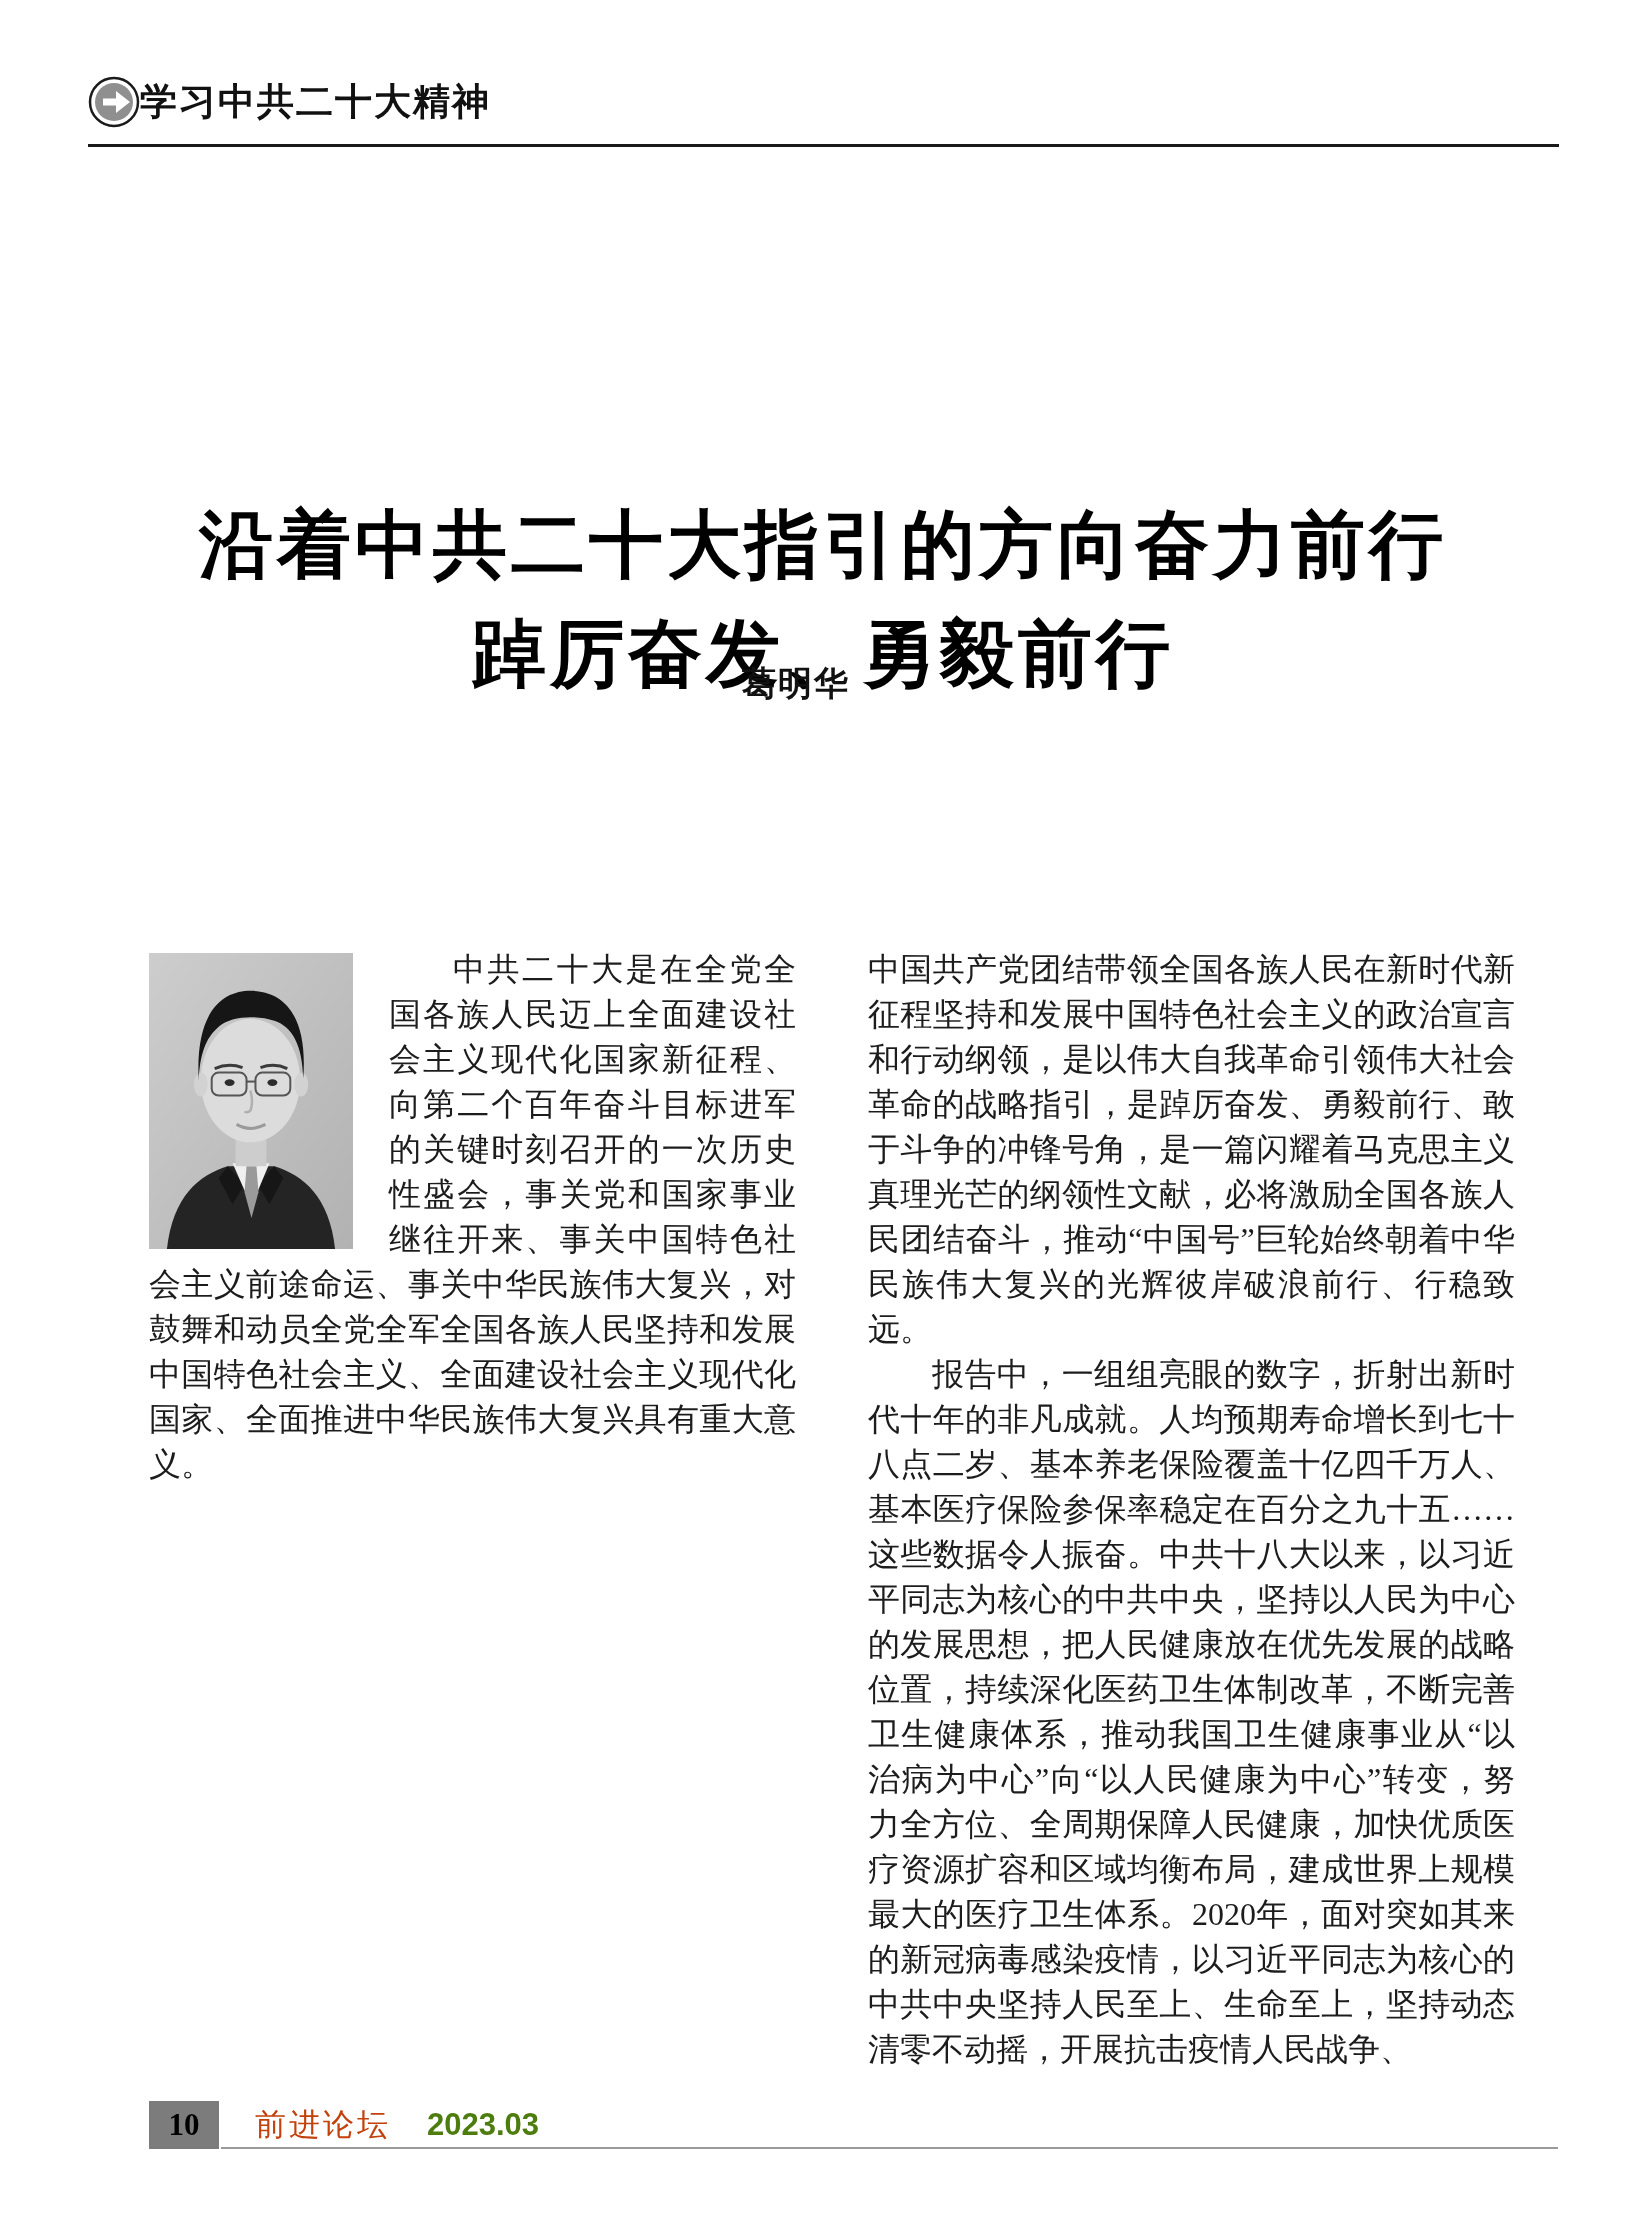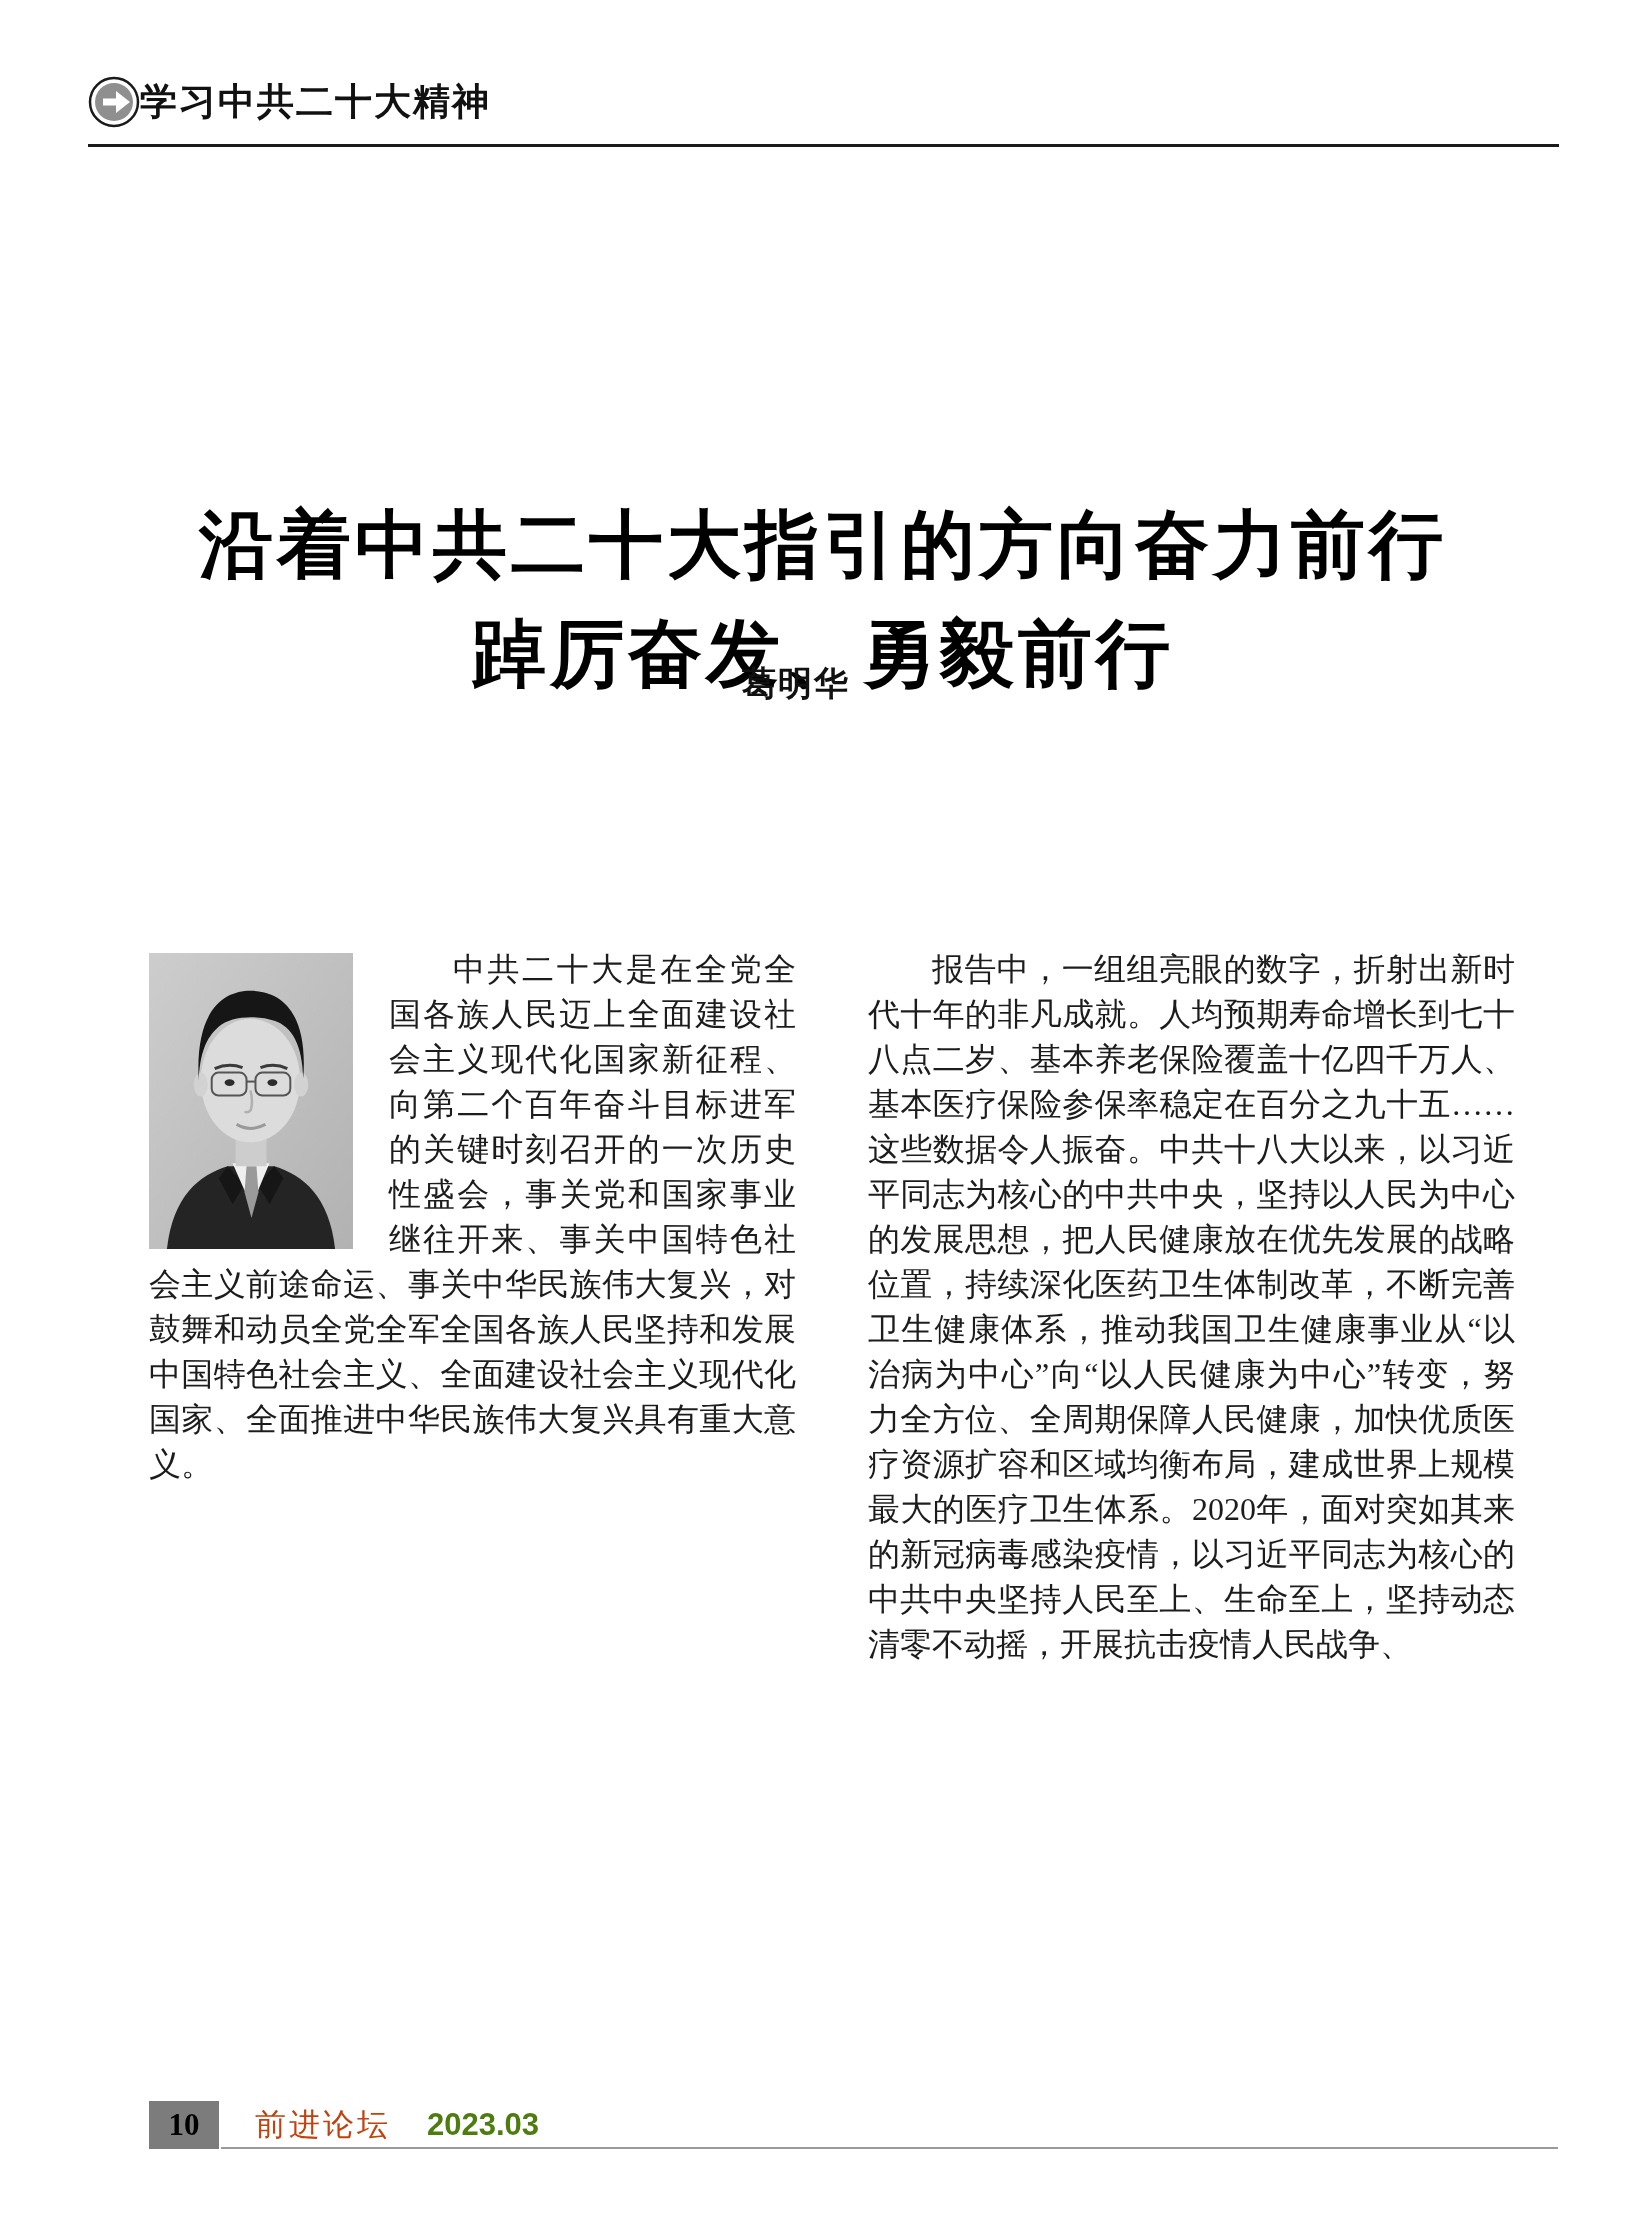--- a/index.html
+++ b/index.html
@@ -114,20 +114,21 @@
       <rect x="107" y="120" width="35" height="23" rx="7" fill="none" stroke="#555555" stroke-width="2"></rect>
       <path d="M98 129 h9" stroke="#555555" stroke-width="2"></path>
 
       <path d="M102 138 q3 12 0 20 q-3 3 -6 1" stroke="#b0b0b0" stroke-width="2.5" fill="none"></path>
       <path d="M88 172 q14 8 29 0" stroke="#9a9a9a" stroke-width="3" fill="none"></path>
     </svg>
     <p class="indent">中共二十大是在全党全国各族人民迈上全面建设社会主义现代化国家新征程、向第二个百年奋斗目标进军的关键时刻召开的一次历史性盛会，事关党和国家事业继往开来、事关中国特色社会主义前途命运、事关中华民族伟大复兴，对鼓舞和动员全党全军全国各族人民坚持和发展中国特色社会主义、全面建设社会主义现代化国家、全面推进中华民族伟大复兴具有重大意义。</p>
   </div>
 
   <div class="col">
+    <p>中国共产党团结带领全国各族人民在新时代新征程坚持和发展中国特色社会主义的政治宣言和行动纲领，是以伟大自我革命引领伟大社会革命的战略指引，是踔厉奋发、勇毅前行、敢于斗争的冲锋号角，是一篇闪耀着马克思主义真理光芒的纲领性文献，必将激励全国各族人民团结奋斗，推动“中国号”巨轮始终朝着中华民族伟大复兴的光辉彼岸破浪前行、行稳致远。</p>
     <p class="indent">报告中，一组组亮眼的数字，折射出新时代十年的非凡成就。人均预期寿命增长到七十八点二岁、基本养老保险覆盖十亿四千万人、基本医疗保险参保率稳定在百分之九十五……这些数据令人振奋。中共十八大以来，以习近平同志为核心的中共中央，坚持以人民为中心的发展思想，把人民健康放在优先发展的战略位置，持续深化医药卫生体制改革，不断完善卫生健康体系，推动我国卫生健康事业从“以治病为中心”向“以人民健康为中心”转变，努力全方位、全周期保障人民健康，加快优质医疗资源扩容和区域均衡布局，建成世界上规模最大的医疗卫生体系。2020年，面对突如其来的新冠病毒感染疫情，以习近平同志为核心的中共中央坚持人民至上、生命至上，坚持动态清零不动摇，开展抗击疫情人民战争、</p>
   </div>
 
 </div>
 
 <div class="footer">
   <div class="page-num-box">10</div>
   <div class="journal-name">前进论坛</div>
   <div class="issue">2023.03</div>
 </div>

